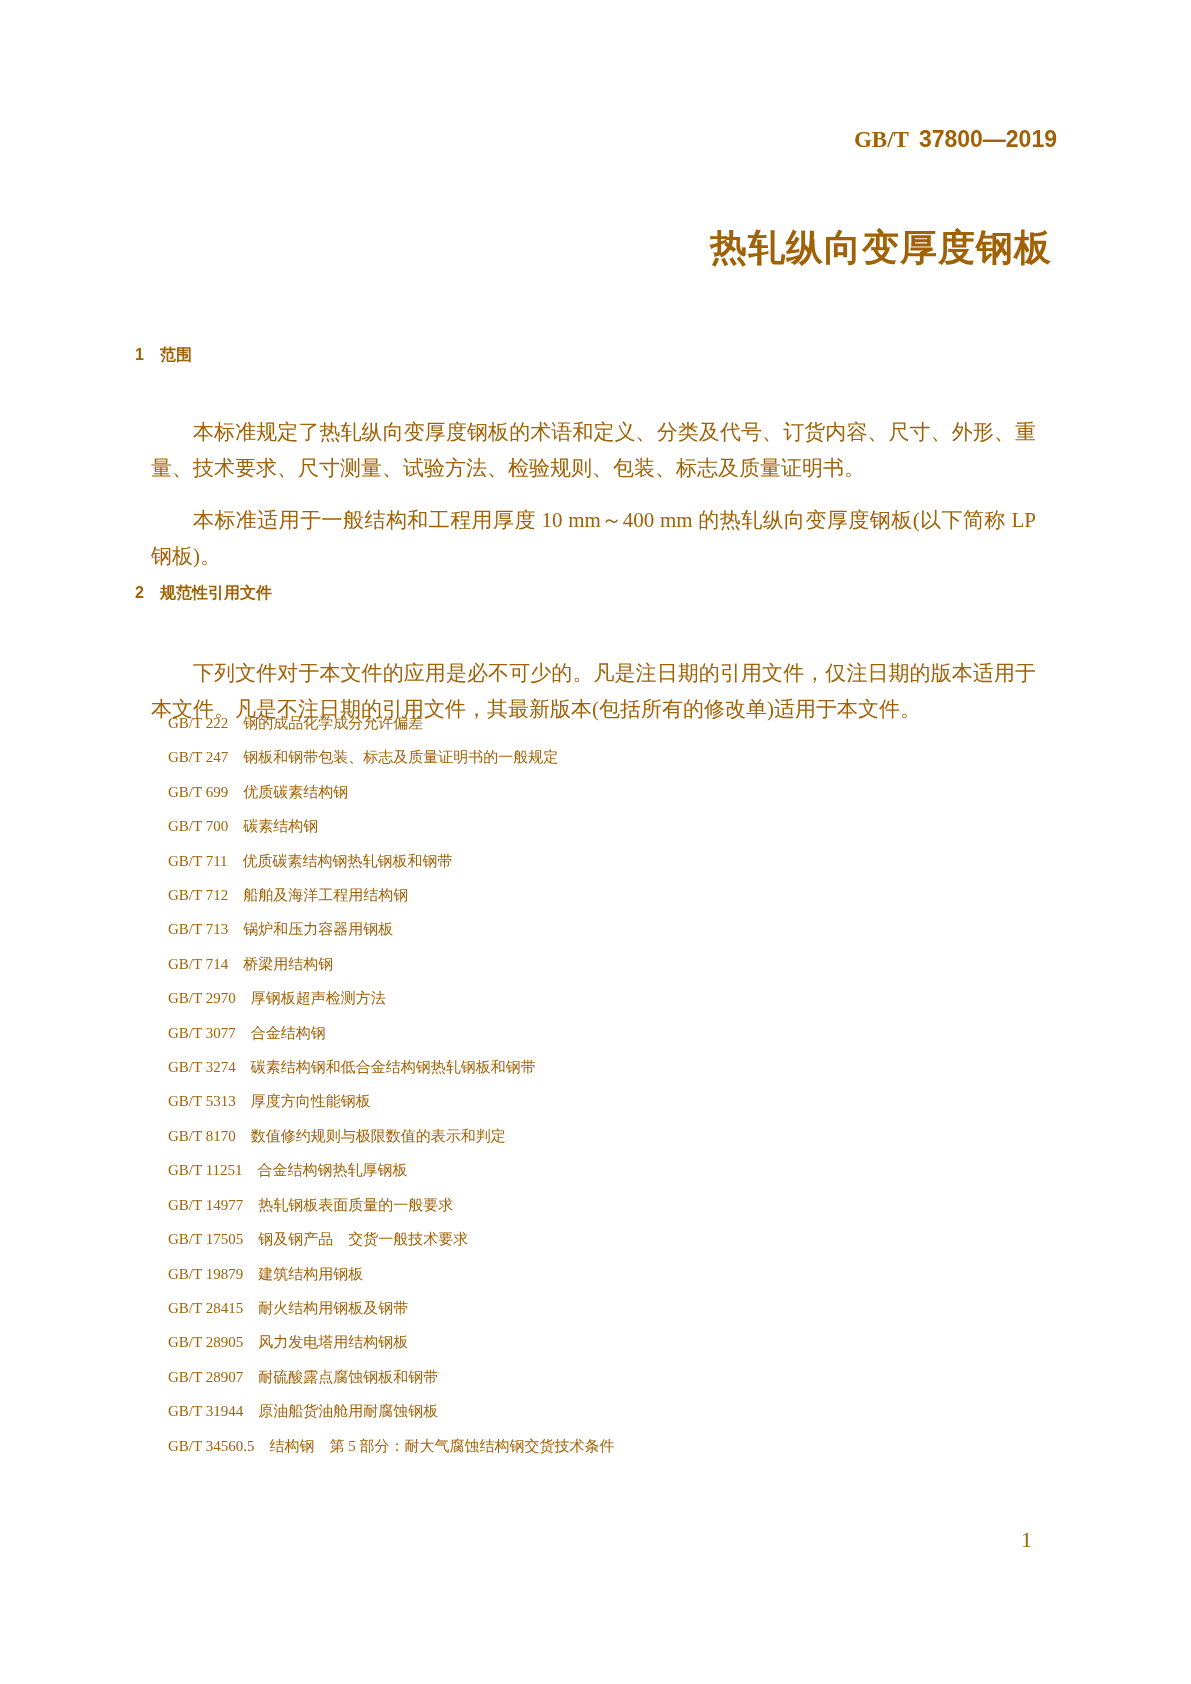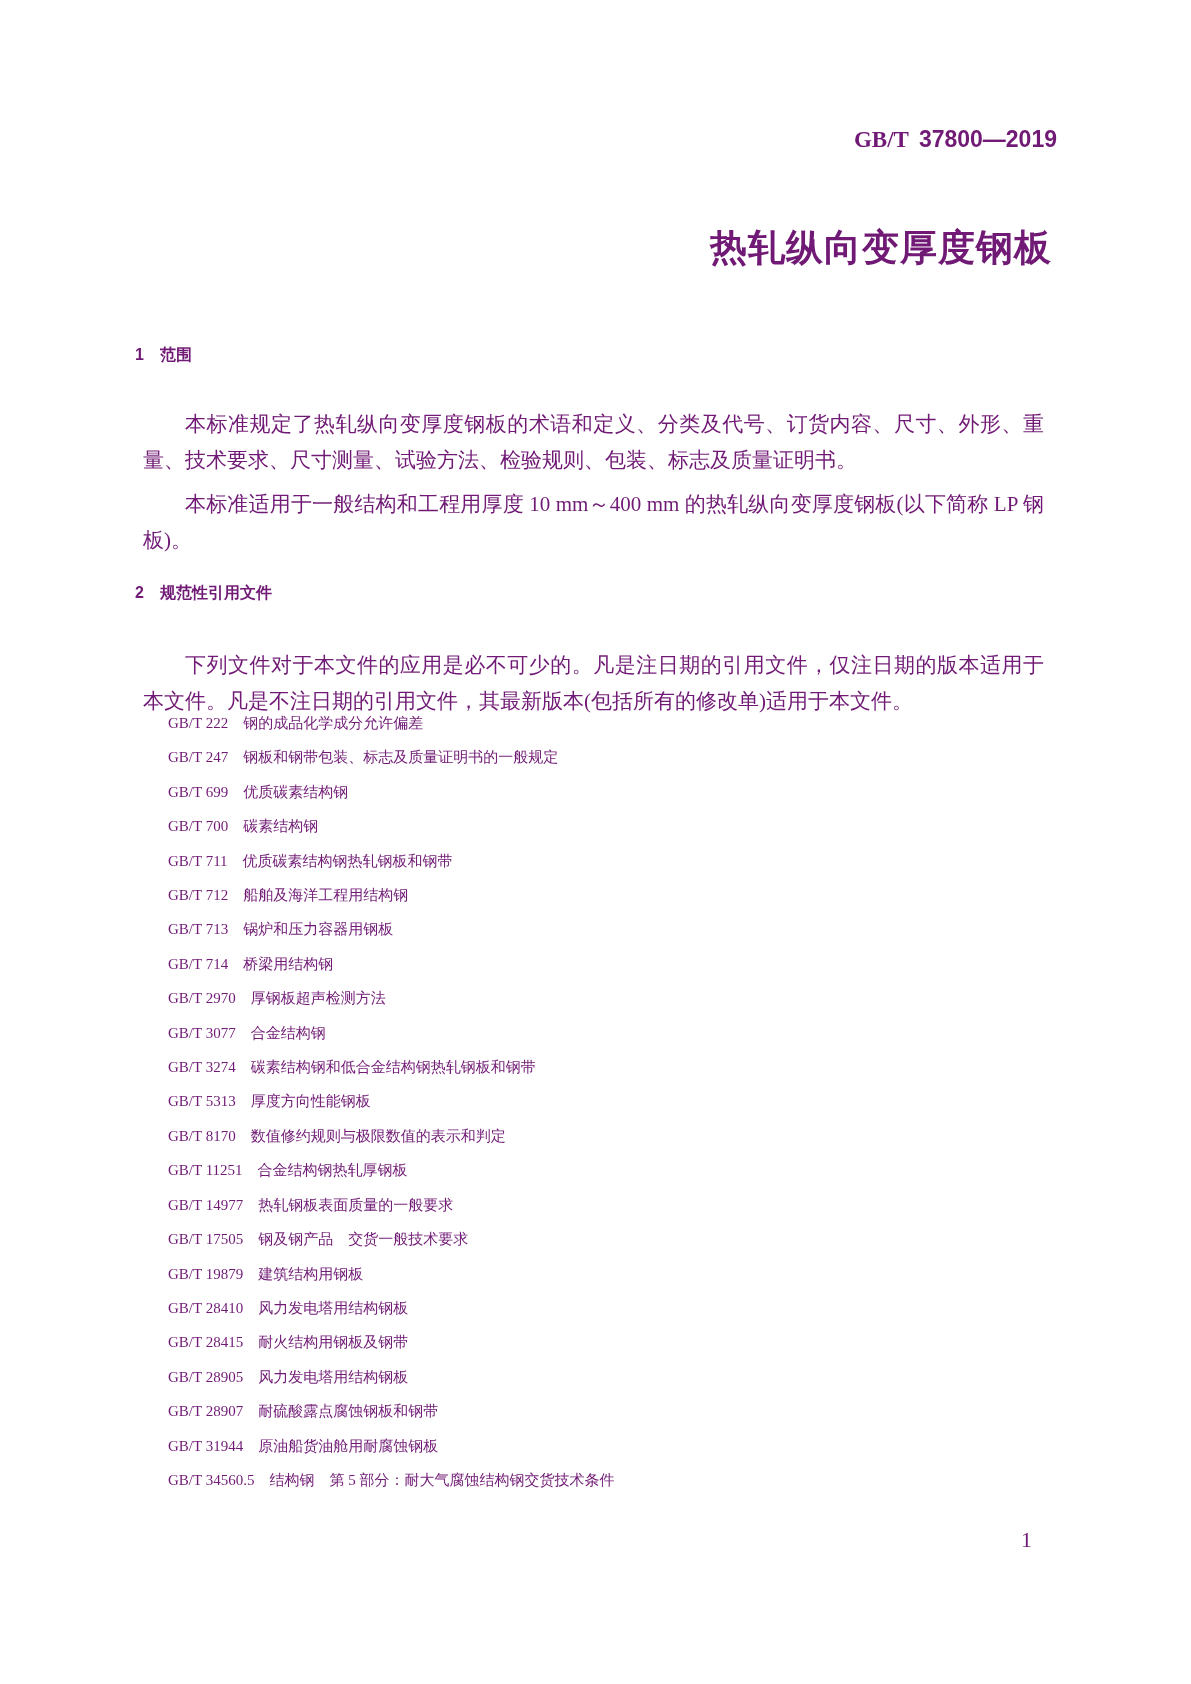--- a/index.html
+++ b/index.html
@@ -5,21 +5,21 @@
   html, body {
     margin: 0;
     padding: 0;
     background: #ffffff;
   }
   .page {
     position: relative;
     width: 1191px;
     height: 1684px;
     background: #ffffff;
-    color: #701a75;
+    color: #a16207;
     font-family: "Liberation Serif", "DejaVu Serif", serif;
     overflow: hidden;
   }
   
   .std-header {
     position: absolute;
     top: 126px;
     left: 135px;
     width: 922px;
     text-align: right;
@@ -67,21 +67,21 @@
   .heading-refs  { top: 581px; }
   
   .body-block {
     position: absolute;
     left: 135px;
     width: 917px;
     font-size: 21px;
     line-height: 36px;
   }
   .body-block p {
-    margin: 8px;
+    margin: 16px;
     text-indent: 2em;
     text-align: justify;
   }
   .scope-body { top: 398px; }
   .refs-intro { top: 639px; }
   
   .ref-list {
     position: absolute;
     left: 135px;
     width: 917px;
@@ -183,23 +183,20 @@
       <div class="ref-item">
       <span class="ref-code">GB/T 14977</span><span class="ref-title">热轧钢板表面质量的一般要求</span>
     </div>
       <div class="ref-item">
       <span class="ref-code">GB/T 17505</span><span class="ref-title">钢及钢产品　交货一般技术要求</span>
     </div>
       <div class="ref-item">
       <span class="ref-code">GB/T 19879</span><span class="ref-title">建筑结构用钢板</span>
     </div>
       <div class="ref-item">
-      <span class="ref-code">GB/T 28410</span><span class="ref-title">风力发电塔用结构钢板</span>
-    </div>
-      <div class="ref-item">
       <span class="ref-code">GB/T 28415</span><span class="ref-title">耐火结构用钢板及钢带</span>
     </div>
       <div class="ref-item">
       <span class="ref-code">GB/T 28905</span><span class="ref-title">风力发电塔用结构钢板</span>
     </div>
       <div class="ref-item">
       <span class="ref-code">GB/T 28907</span><span class="ref-title">耐硫酸露点腐蚀钢板和钢带</span>
     </div>
       <div class="ref-item">
       <span class="ref-code">GB/T 31944</span><span class="ref-title">原油船货油舱用耐腐蚀钢板</span>

